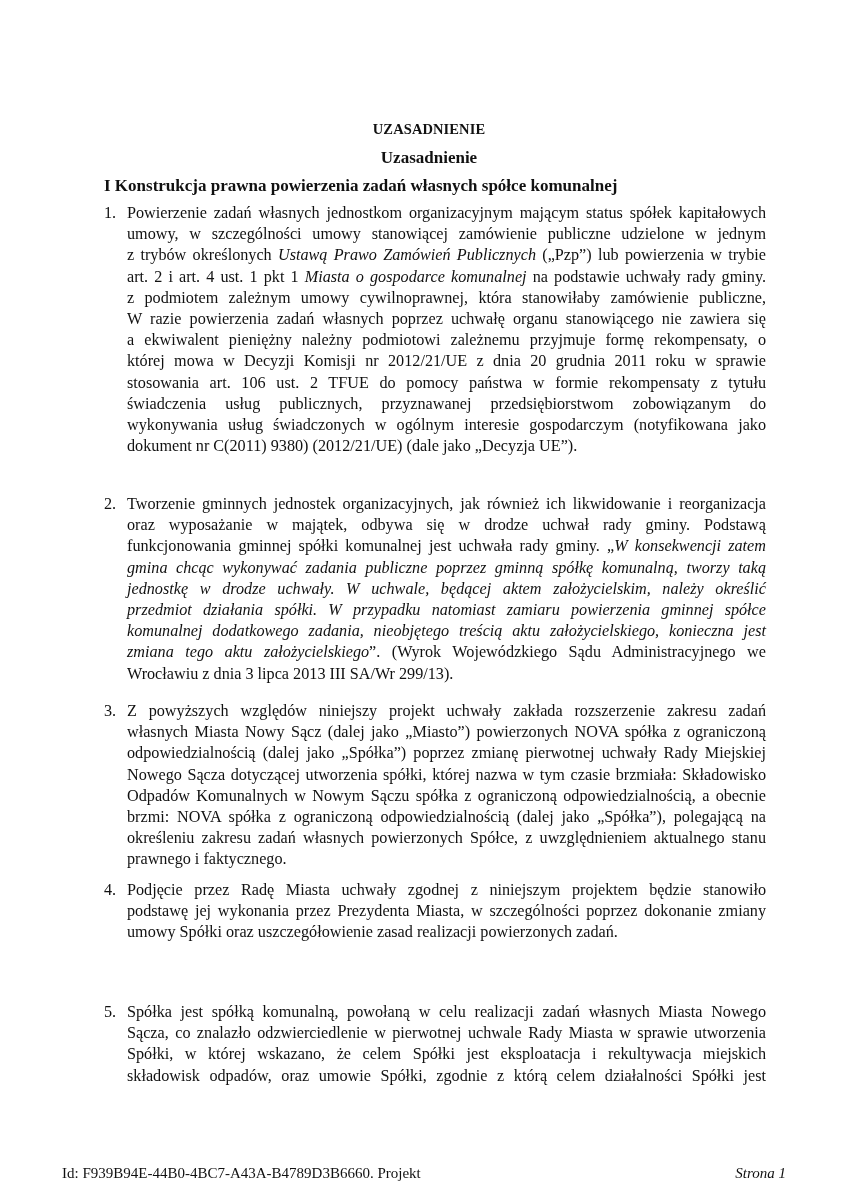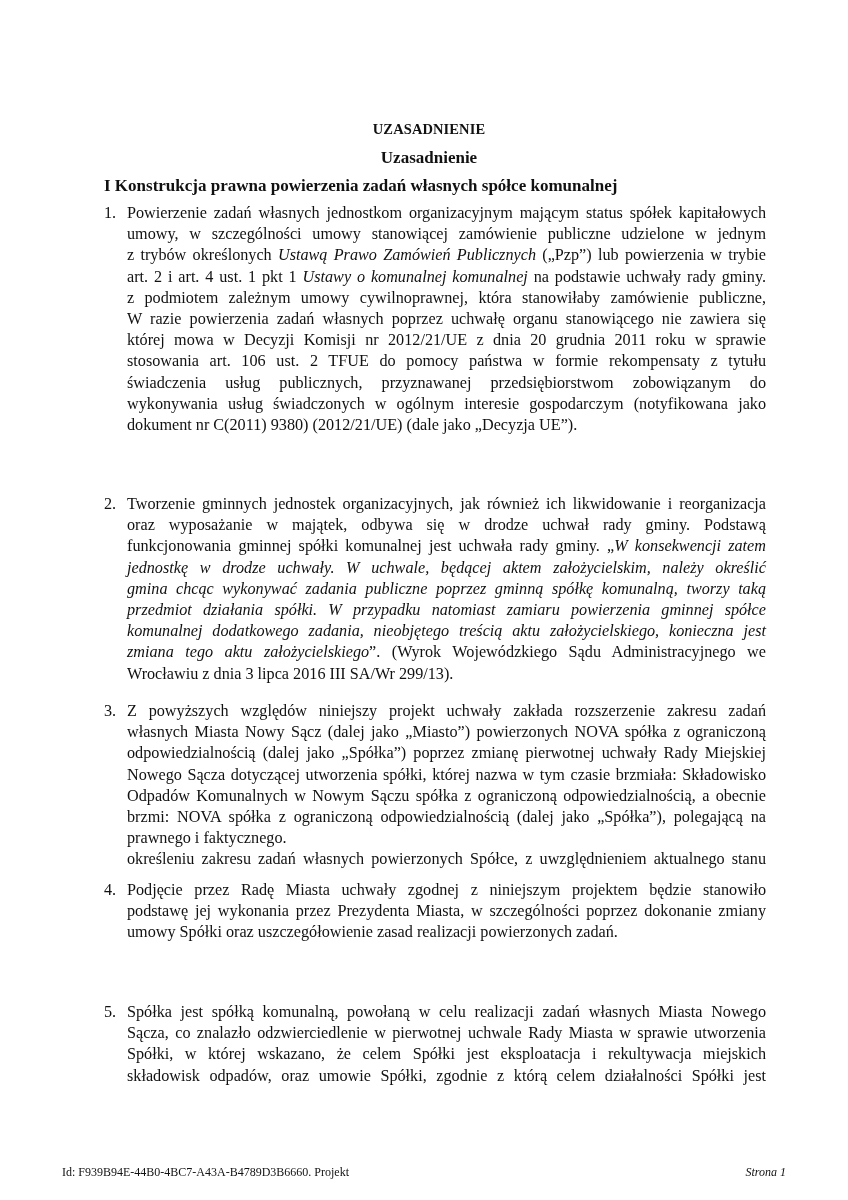--- a/index.html
+++ b/index.html
@@ -13,73 +13,74 @@
   .heading { position: absolute; left: 104px; font-weight: bold; font-size: 17px; }
   .h1 { top: 176px; }
   .h2 { top: 970px; }
   .item { position: absolute; left: 104px; width: 662px; }
   .num { position: absolute; left: 0; top: 0; font-size: 16.2px; line-height: 21.2px; }
   .lines { position: absolute; left: 23px; width: 639px; }
   .line { display: block; font-size: 16.2px; line-height: 21.2px; height: 21.2px;
           white-space: nowrap; text-align: justify; text-align-last: justify; }
   .line.last { text-align-last: left; }
   .it { font-style: italic; }
-  .footer { position: absolute; top: 1165px; font-size: 12px; }
+  .footer { position: absolute; top: 1165px; font-size: 15px; }
   .footer-id { left: 62px; }
   .footer-page { right: 62px; font-style: italic; }
 </style>
 </head>
 <body>
 
 <div class="page">
   <div class="title">UZASADNIENIE</div>
   <div class="subtitle">Uzasadnienie</div>
   <div class="heading h1">I Konstrukcja prawna powierzenia zadań własnych spółce komunalnej</div>
 
   <div class="item" style="top:203px;">
       <span class="num">1.</span>
       <div class="lines">
         <span class="line"><span>Powierzenie zadań własnych jednostkom organizacyjnym mającym status spółek kapitałowych</span></span>
         <span class="line"><span>umowy, w szczególności umowy stanowiącej zamówienie publiczne udzielone w jednym</span></span>
         <span class="line"><span>z trybów określonych </span><span class="it">Ustawą Prawo Zamówień Publicznych</span><span> („Pzp”) lub powierzenia w trybie</span></span>
-        <span class="line"><span>art. 2 i art. 4  ust. 1 pkt 1 </span><span class="it">Ustawy o  komunalnej komunalnej</span><span> na podstawie uchwały rady gminy.</span></span>
+        <span class="line"><span>art. 2 i art. 4  ust. 1 pkt 1 </span><span class="it">Miasta o  gospodarce komunalnej</span><span> na podstawie uchwały rady gminy.</span></span>
         <span class="line"><span>z podmiotem zależnym umowy cywilnoprawnej, która stanowiłaby zamówienie publiczne,</span></span>
         <span class="line"><span>W razie powierzenia zadań własnych poprzez uchwałę organu stanowiącego nie zawiera się</span></span>
+        <span class="line"><span>a ekwiwalent pieniężny należny podmiotowi zależnemu przyjmuje formę rekompensaty, o</span></span>
         <span class="line"><span>której mowa w Decyzji Komisji nr 2012/21/UE z dnia 20 grudnia 2011 roku w sprawie</span></span>
         <span class="line"><span>stosowania art. 106 ust. 2 TFUE do pomocy państwa w formie rekompensaty z tytułu</span></span>
         <span class="line"><span>świadczenia usług publicznych, przyznawanej przedsiębiorstwom zobowiązanym do</span></span>
         <span class="line"><span>wykonywania usług świadczonych w ogólnym interesie gospodarczym (notyfikowana jako</span></span>
         <span class="line last"><span>dokument nr C(2011) 9380) (2012/21/UE) (dale jako „Decyzja UE”).</span></span>
       </div>
     </div>
   <div class="item" style="top:494px;">
       <span class="num">2.</span>
       <div class="lines">
         <span class="line"><span>Tworzenie gminnych jednostek organizacyjnych, jak również ich likwidowanie i reorganizacja</span></span>
         <span class="line"><span>oraz wyposażanie w majątek, odbywa się w drodze uchwał rady gminy. Podstawą</span></span>
         <span class="line"><span>funkcjonowania gminnej spółki komunalnej jest uchwała rady gminy. „</span><span class="it">W konsekwencji zatem</span></span>
+        <span class="line"><span class="it">gmina chcąc wykonywać zadania publiczne poprzez gminną spółkę komunalną, tworzy taką</span></span>
         <span class="line"><span class="it">jednostkę w drodze uchwały. W uchwale, będącej aktem założycielskim, należy określić</span></span>
-        <span class="line"><span class="it">gmina chcąc wykonywać zadania publiczne poprzez gminną spółkę komunalną, tworzy taką</span></span>
         <span class="line"><span class="it">przedmiot działania spółki. W przypadku natomiast zamiaru powierzenia gminnej spółce</span></span>
         <span class="line"><span class="it">komunalnej dodatkowego zadania, nieobjętego treścią aktu założycielskiego, konieczna jest</span></span>
         <span class="line"><span class="it">zmiana tego aktu założycielskiego</span><span>”. (Wyrok Wojewódzkiego Sądu Administracyjnego we</span></span>
-        <span class="line last"><span>Wrocławiu z dnia 3 lipca 2016 III SA/Wr 299/13).</span></span>
+        <span class="line last"><span>Wrocławiu z dnia 3 lipca 2013 III SA/Wr 299/13).</span></span>
       </div>
     </div>
   <div class="item" style="top:701px;">
       <span class="num">3.</span>
       <div class="lines">
         <span class="line"><span>Z powyższych względów niniejszy projekt uchwały zakłada rozszerzenie zakresu zadań</span></span>
         <span class="line"><span>własnych Miasta Nowy Sącz (dalej jako „Miasto”)  powierzonych NOVA spółka z ograniczoną</span></span>
         <span class="line"><span>odpowiedzialnością (dalej jako „Spółka”) poprzez zmianę pierwotnej uchwały Rady Miejskiej</span></span>
         <span class="line"><span>Nowego Sącza dotyczącej utworzenia spółki, której nazwa w tym czasie brzmiała: Składowisko</span></span>
         <span class="line"><span>Odpadów Komunalnych w Nowym Sączu spółka z ograniczoną odpowiedzialnością, a obecnie</span></span>
         <span class="line"><span>brzmi: NOVA spółka z ograniczoną odpowiedzialnością (dalej jako „Spółka”), polegającą na</span></span>
+        <span class="line"><span>określeniu zakresu zadań własnych powierzonych Spółce, z uwzględnieniem aktualnego stanu</span></span>
         <span class="line last"><span>prawnego i faktycznego.</span></span>
-        <span class="line"><span>określeniu zakresu zadań własnych powierzonych Spółce, z uwzględnieniem aktualnego stanu</span></span>
       </div>
     </div>
   <div class="item" style="top:880px;">
       <span class="num">4.</span>
       <div class="lines">
         <span class="line"><span>Podjęcie przez Radę Miasta uchwały zgodnej z niniejszym projektem będzie stanowiło</span></span>
         <span class="line"><span>podstawę jej wykonania przez Prezydenta Miasta, w szczególności poprzez dokonanie zmiany</span></span>
         <span class="line last"><span>umowy Spółki oraz uszczegółowienie zasad realizacji powierzonych zadań.</span></span>
       </div>
     </div>

